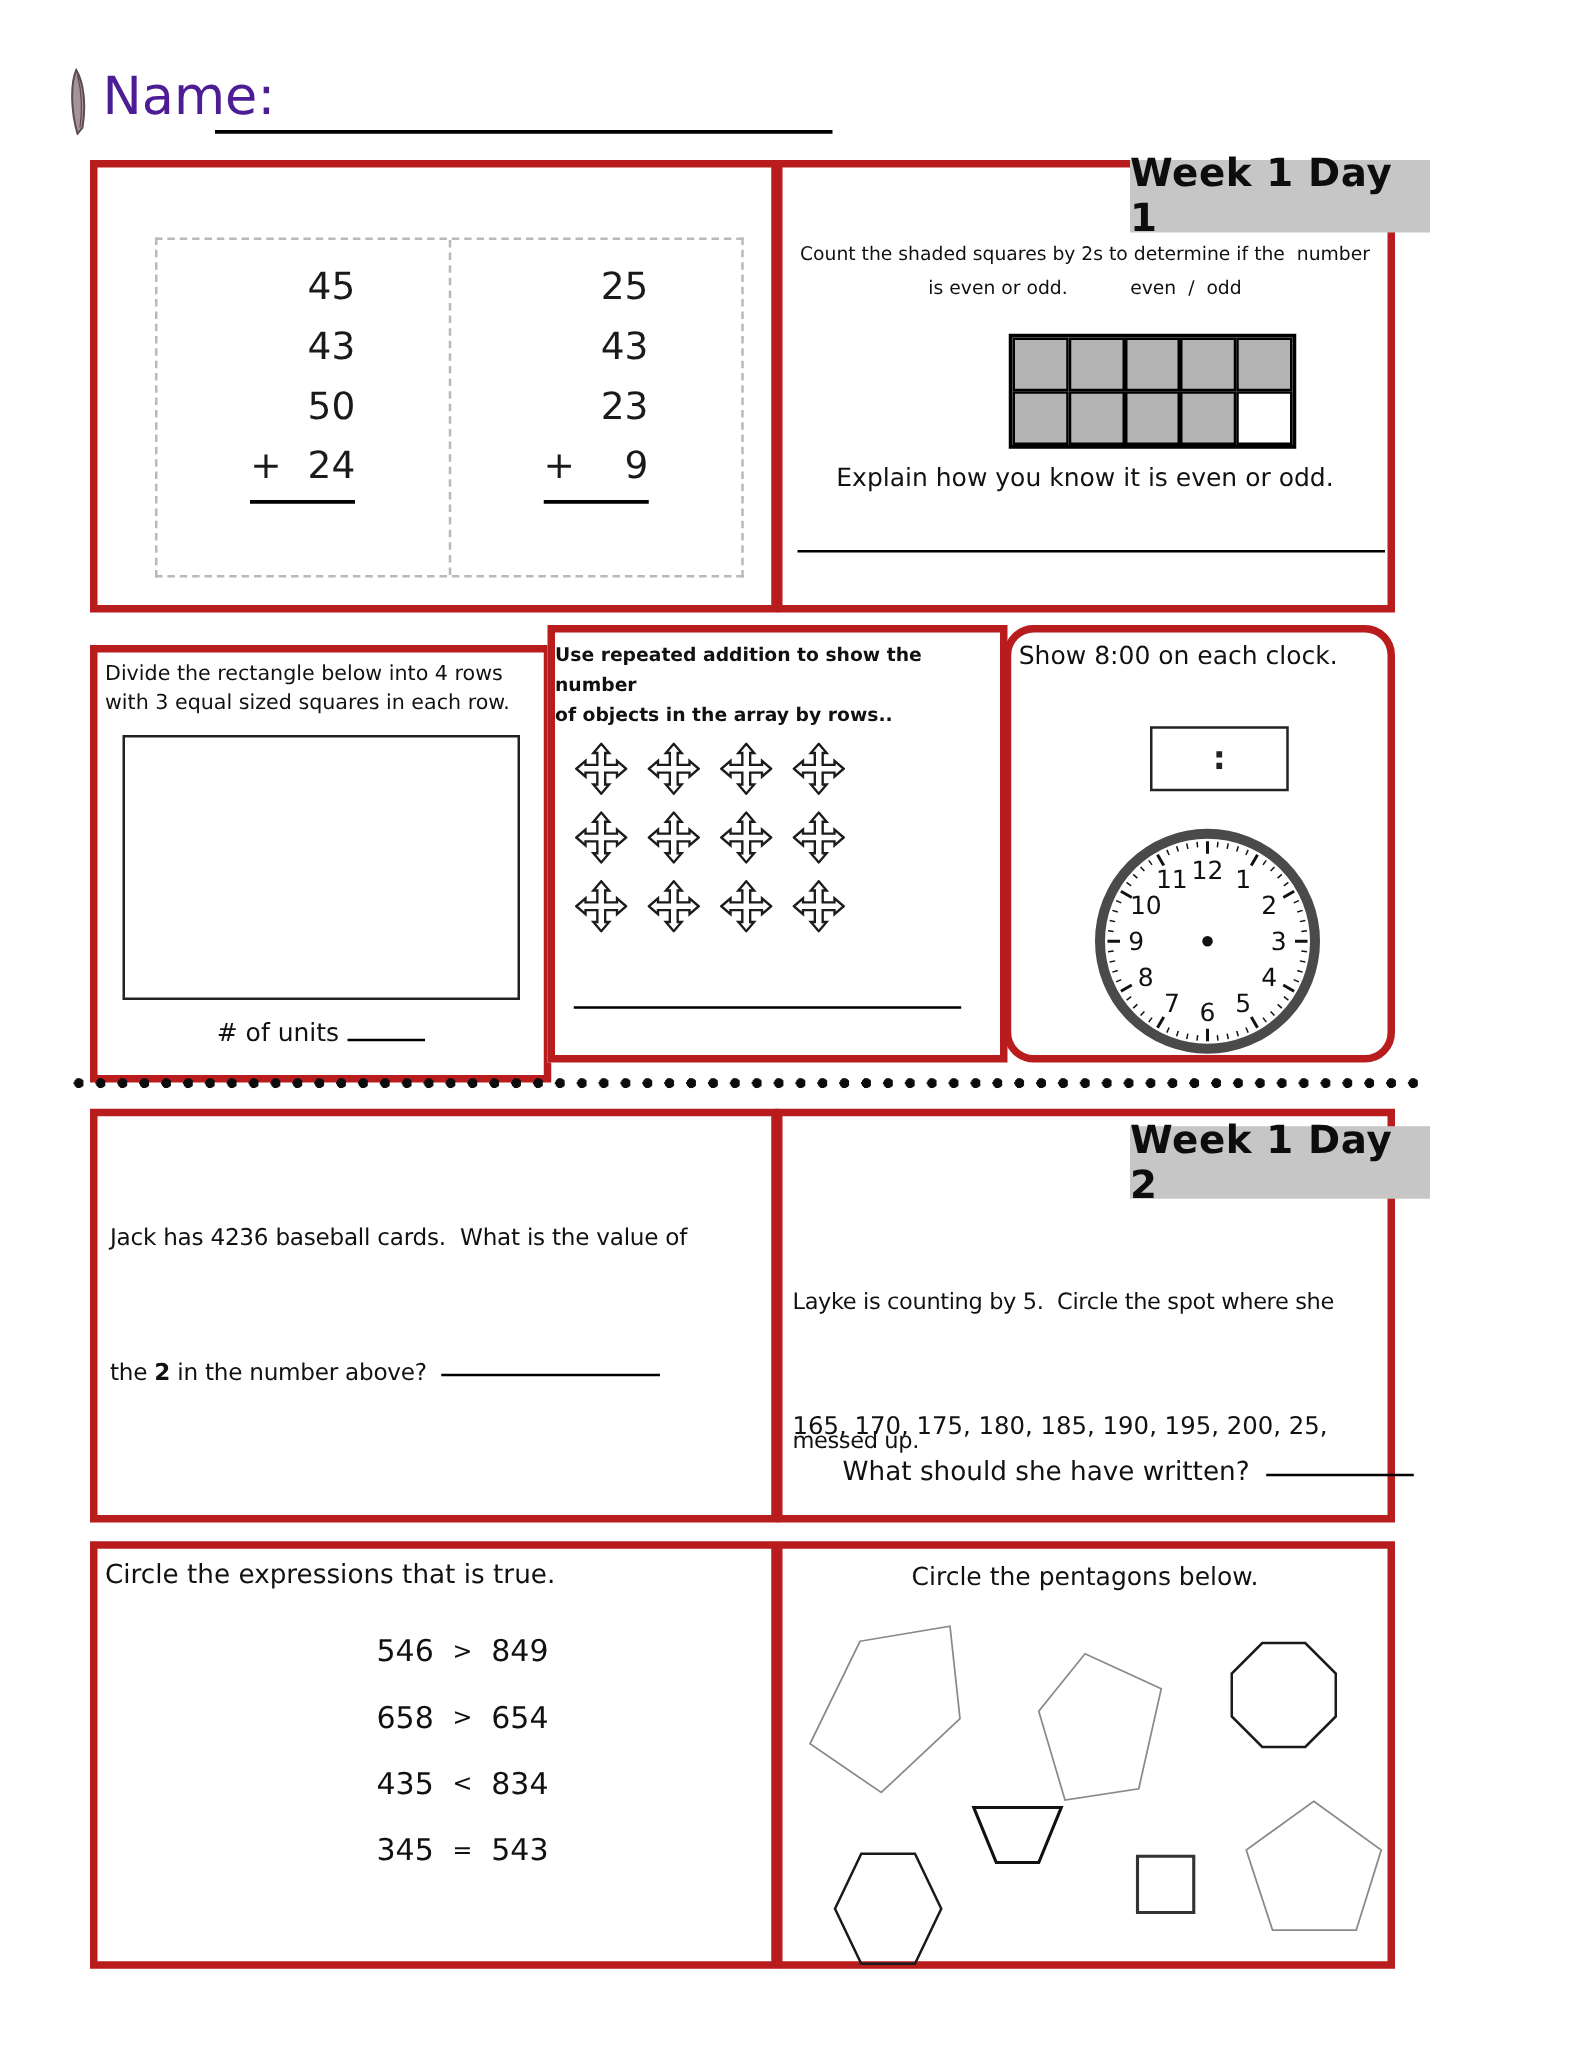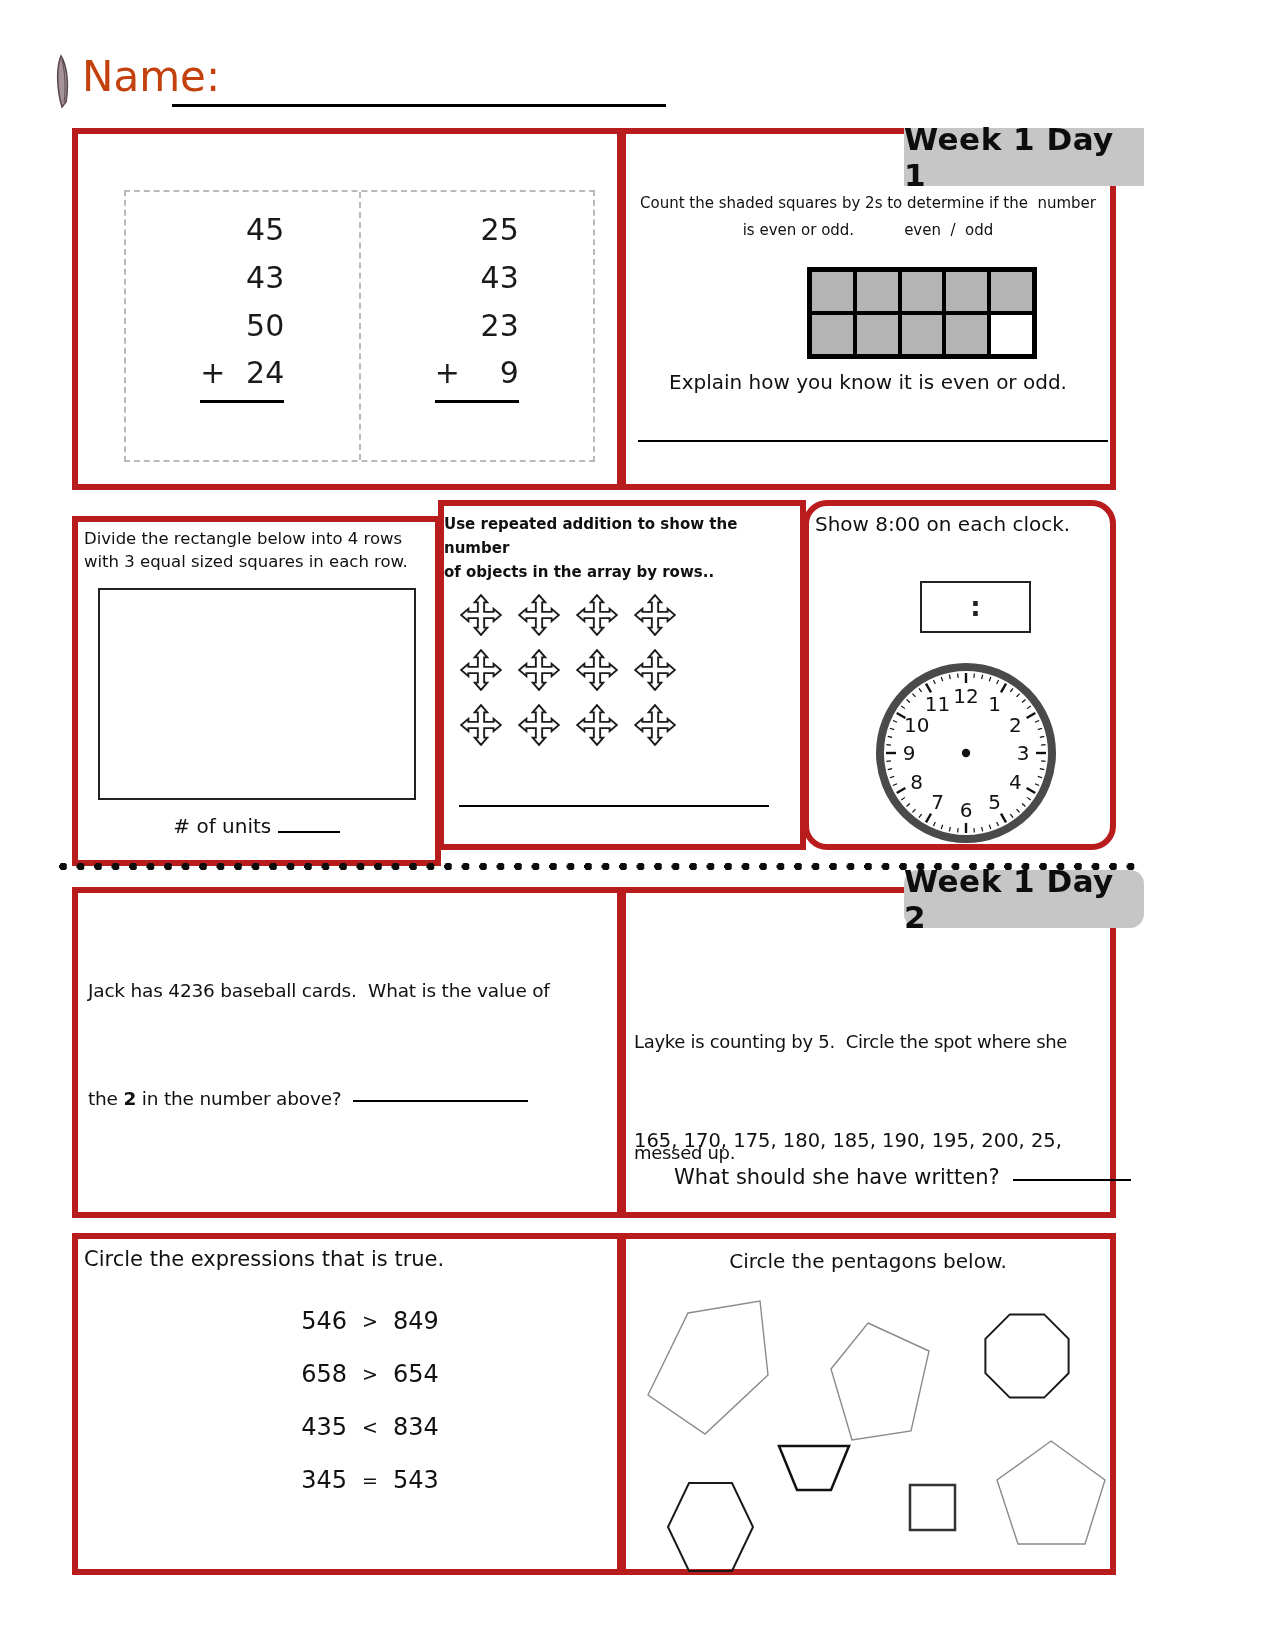--- a/index.html
+++ b/index.html
@@ -2,42 +2,42 @@
 <html><head>
 <meta charset="utf-8">
 <style>
   html,body{margin:0;padding:0;background:#fff;}
   body{width:1275px;height:1650px;position:relative;overflow:hidden;
        font-family:"DejaVu Sans",sans-serif;color:#111;}
   .page{position:absolute;inset:0;background:#fff;}
 
   
   .pen{position:absolute;left:54px;top:54px;width:26px;height:54px;}
-  .name-label{position:absolute;left:82px;top:52px;font-size:42px;color:#c2410c;}
+  .name-label{position:absolute;left:82px;top:52px;font-size:42px;color:#4c1d95;}
   .name-line{position:absolute;left:172px;top:104px;width:494px;border-top:3px solid #000;}
 
   
   .cell{position:absolute;border:6px solid #b91c1c;box-sizing:border-box;background:#fff;}
 
   
   .r1l{left:72px;top:128px;width:551px;height:362px;}
   .r1r{left:620px;top:128px;width:496px;height:362px;}
   .r2a{left:72px;top:516px;width:369px;height:350px;}
   .r2b{left:438px;top:500px;width:368px;height:350px;}
   .r2c{left:803px;top:500px;width:313px;height:350px;border-radius:24px;}
   .r3l{left:72px;top:887px;width:551px;height:331px;}
   .r3r{left:620px;top:887px;width:496px;height:331px;}
   .r4l{left:72px;top:1233px;width:551px;height:342px;}
   .r4r{left:620px;top:1233px;width:496px;height:342px;}
 
   .week-box{position:absolute;width:240px;height:58px;background:#c6c6c6;z-index:6;
             display:flex;align-items:center;justify-content:center;
             font-size:31px;font-weight:600;letter-spacing:.5px;color:#0d0d0d;}
   .week1{left:904px;top:128px;}
-  .week2{left:904px;top:870px;border-radius:14px;}
+  .week2{left:904px;top:901px;}
 
   .dots{position:absolute;left:58px;top:861px;width:1078px;height:11px;
         background-image:radial-gradient(circle 4px at 5px 5.5px,#0c0c0c 97%,transparent);
         background-size:17.5px 11px;background-repeat:repeat-x;}
 
   
   .dashed-wrap{position:absolute;left:46px;top:56px;width:471px;height:272px;
                border:2px dashed #b9b9b9;display:flex;box-sizing:border-box;}
   .dash-half{flex:1;display:flex;justify-content:center;}
   .dash-half:first-child{border-right:2px dashed #b9b9b9;}

